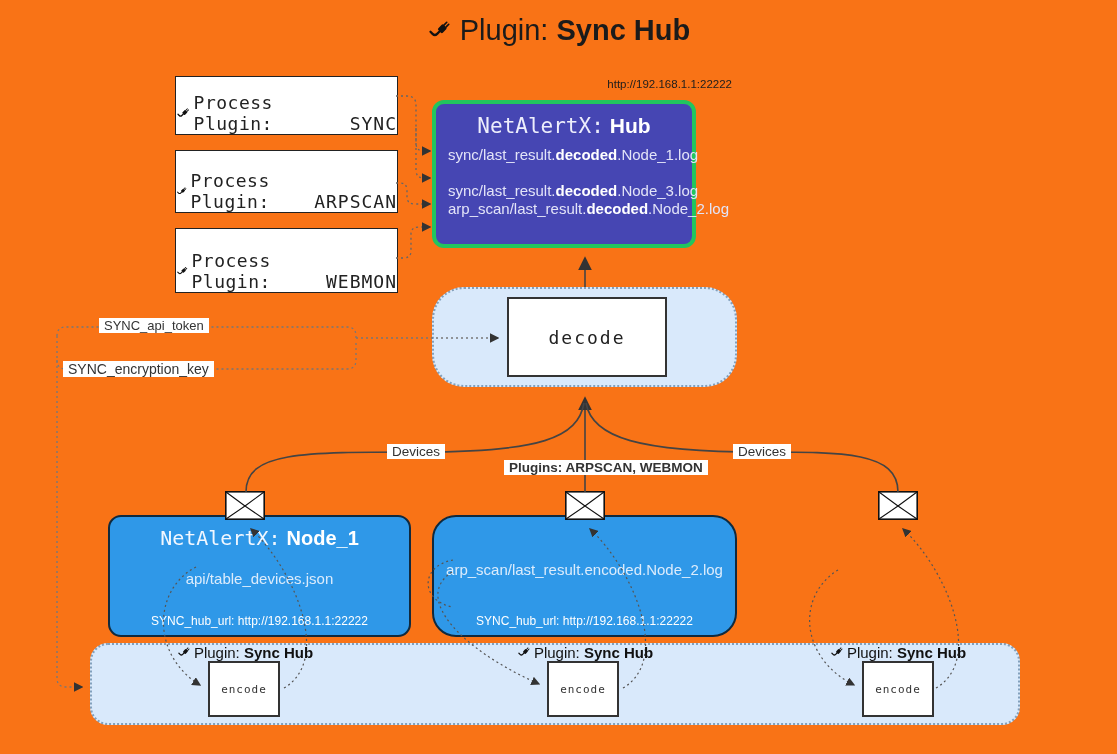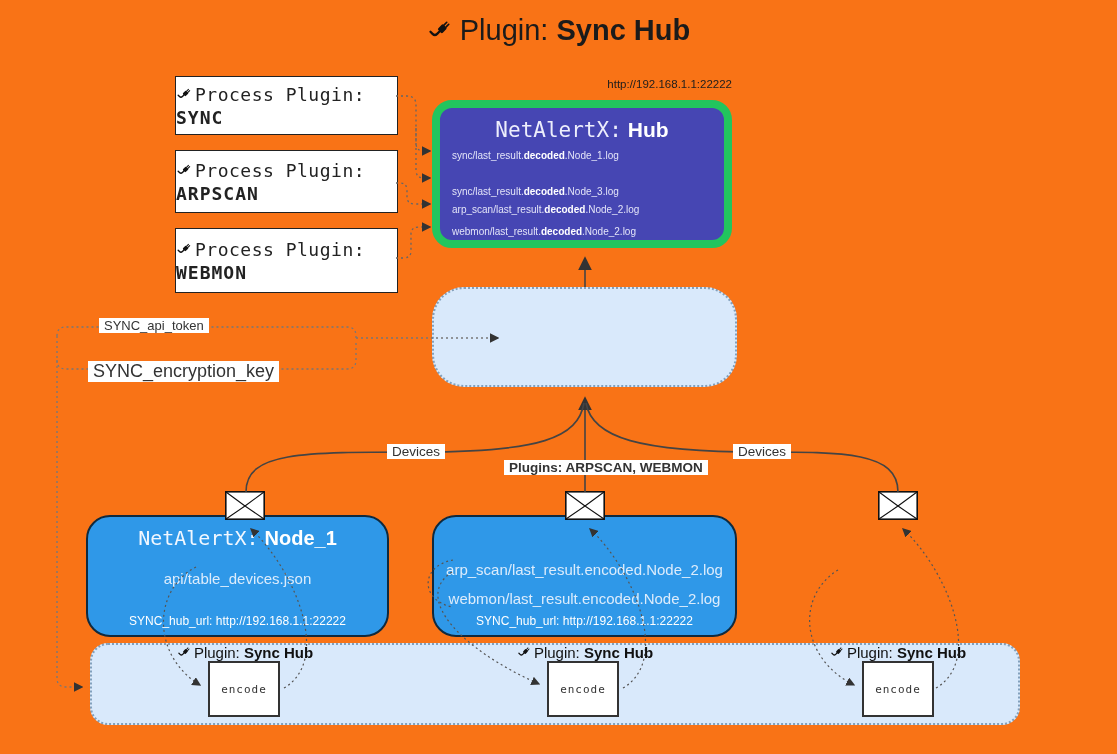--- a/index.html
+++ b/index.html
@@ -6,30 +6,30 @@
   #canvas{position:relative;width:1117px;height:754px;background:#f97316;overflow:hidden;
           font-family:"Liberation Sans",sans-serif;color:#222;}
   .abs{position:absolute;}
   .mono{font-family:"DejaVu Sans Mono","Liberation Mono",monospace;}
   
   .title{left:0;top:14px;width:100%;text-align:center;font-size:29px;color:#1b1b1b;z-index:5;}
   .title .bold{font-weight:700;}
   .title svg{vertical-align:-4px;margin-right:6px;}
   
   .proc{left:175px;width:221px;background:#fff;border:1.6px solid #222;z-index:2;
-        display:flex;flex-direction:column;align-items:flex-start;justify-content:center;}
+        display:flex;flex-direction:row;align-items:flex-end;justify-content:center;}
   .proc .l1{font-size:18px;letter-spacing:.5px;display:flex;align-items:center;gap:2px;}
-  .proc .l2{font-size:18px;letter-spacing:1px;margin-top:2px;font-weight:bold;}
-  
-  .hub{left:432px;top:100px;width:300px;height:148px;background:var(--hub-bg,#4646b3);
-       border:8px solid #22c55e;border-radius:20px;z-index:2;box-sizing:border-box;}
+  .proc .l2{font-size:18px;letter-spacing:1px;margin-top:2px;}
+  
+  .hub{left:432px;top:100px;width:264px;height:148px;background:var(--hub-bg,#4646b3);
+       border:4px solid #22c55e;border-radius:12px;z-index:2;box-sizing:border-box;}
   .hub-title{position:absolute;top:10px;left:0;width:100%;text-align:center;}
   .hub-title .pre{font-size:21px;color:#edeefc;}
   .hub-title .name{font-size:21px;font-weight:700;color:#fff;margin-left:6px;}
-  .hub-row{position:absolute;left:12px;font-size:10px;color:#e3e4f8;white-space:nowrap;}
+  .hub-row{position:absolute;left:12px;font-size:15px;color:#e3e4f8;white-space:nowrap;}
   .hub-row b{color:#fff;}
   .hub-url{left:432px;top:78px;width:300px;text-align:right;font-size:11.5px;color:#1d1d1d;z-index:5;}
   
   .dec-wrap{left:432px;top:287px;width:305px;height:100px;background:var(--container-bg,#d9e9fb);
             border:2px dotted var(--container-border,#7f9db8);border-radius:32px;z-index:1;box-sizing:border-box;}
   .dec-box{left:507px;top:297px;width:160px;height:80px;background:#fff;border:2px solid #333;z-index:2;
            display:flex;align-items:center;justify-content:center;font-size:18px;letter-spacing:2px;color:#222;box-sizing:border-box;}
   
   .node{background:var(--node-bg,#2f98e8);border:2px solid #102a3e;border-radius:24px;top:515px;height:122px;
         z-index:2;box-sizing:border-box;}
@@ -109,50 +109,49 @@
   </div>
 
   <div class="abs hub-url">http://192.168.1.1:22222</div>
   <div class="abs hub">
     <div class="hub-title">
       <span class="pre mono">NetAlertX:</span><span class="name">Hub</span>
     </div>
     <div class="hub-row" style="top:42px;"><span>sync/last_result.</span><b>decoded</b><span>.Node_1.log</span></div>
     <div class="hub-row" style="top:70px;margin-top:8px;"><span>sync/last_result.</span><b>decoded</b><span>.Node_3.log</span></div>
     <div class="hub-row" style="top:96px;"><span>arp_scan/last_result.</span><b>decoded</b><span>.Node_2.log</span></div>
-    <div class="hub-row" style="top:118px;"><span>webmon/last_result.</span><b>decoded</b><span>.Node_2.log</span></div>
   </div>
 
   <div class="abs dec-wrap"></div>
+  <div class="abs dec-box mono">decode</div>
 
   <div class="abs lbl" style="left:99px;top:318px;font-size:13px;">SYNC_api_token</div>
-  <div class="abs lbl" style="left:63px;top:361px;font-size:18px;margin-left:25px;">SYNC_encryption_key</div>
+  <div class="abs lbl" style="left:63px;top:361px;font-size:14px;">SYNC_encryption_key</div>
 
   <div class="abs lbl" style="left:387px;top:444px;">Devices</div>
   <div class="abs lbl" style="left:504px;top:460px;font-weight:bold;">Plugins: ARPSCAN, WEBMON</div>
   <div class="abs lbl" style="left:733px;top:444px;">Devices</div>
 
   <svg class="abs envelope" style="left:225px;top:491px;">
       <use href="#env"></use>
     </svg>
   <svg class="abs envelope" style="left:565px;top:491px;">
       <use href="#env"></use>
     </svg>
   <svg class="abs envelope" style="left:878px;top:491px;">
       <use href="#env"></use>
     </svg>
 
-  <div class="abs node" style="left:86px;width:303px;">
+  <div class="abs node" style="left:108px;width:303px;border-radius:13px;">
     <div class="node-title"><span class="pre mono">NetAlertX:</span><span class="name">Node_1</span></div>
     <div class="node-file" style="top:53px;">api/table_devices.json</div>
     <div class="node-url">SYNC_hub_url: http://192.168.1.1:22222</div>
   </div>
   <div class="abs node" style="left:432px;width:305px;">
     <div class="node-file" style="top:44px;">arp_scan/last_result.encoded.Node_2.log</div>
-    <div class="node-file" style="top:73px;">webmon/last_result.encoded.Node_2.log</div>
     <div class="node-url">SYNC_hub_url: http://192.168.1.1:22222</div>
   </div>
 
   <div class="abs strip"></div>
   <div class="abs enc-label" style="left:160px;">
     <svg width="15" height="15">
         <use href="#plug"></use>
       </svg><span>Plugin:</span> <span class="bold">Sync Hub</span>
   </div>
   <div class="abs enc-label" style="left:500px;">

